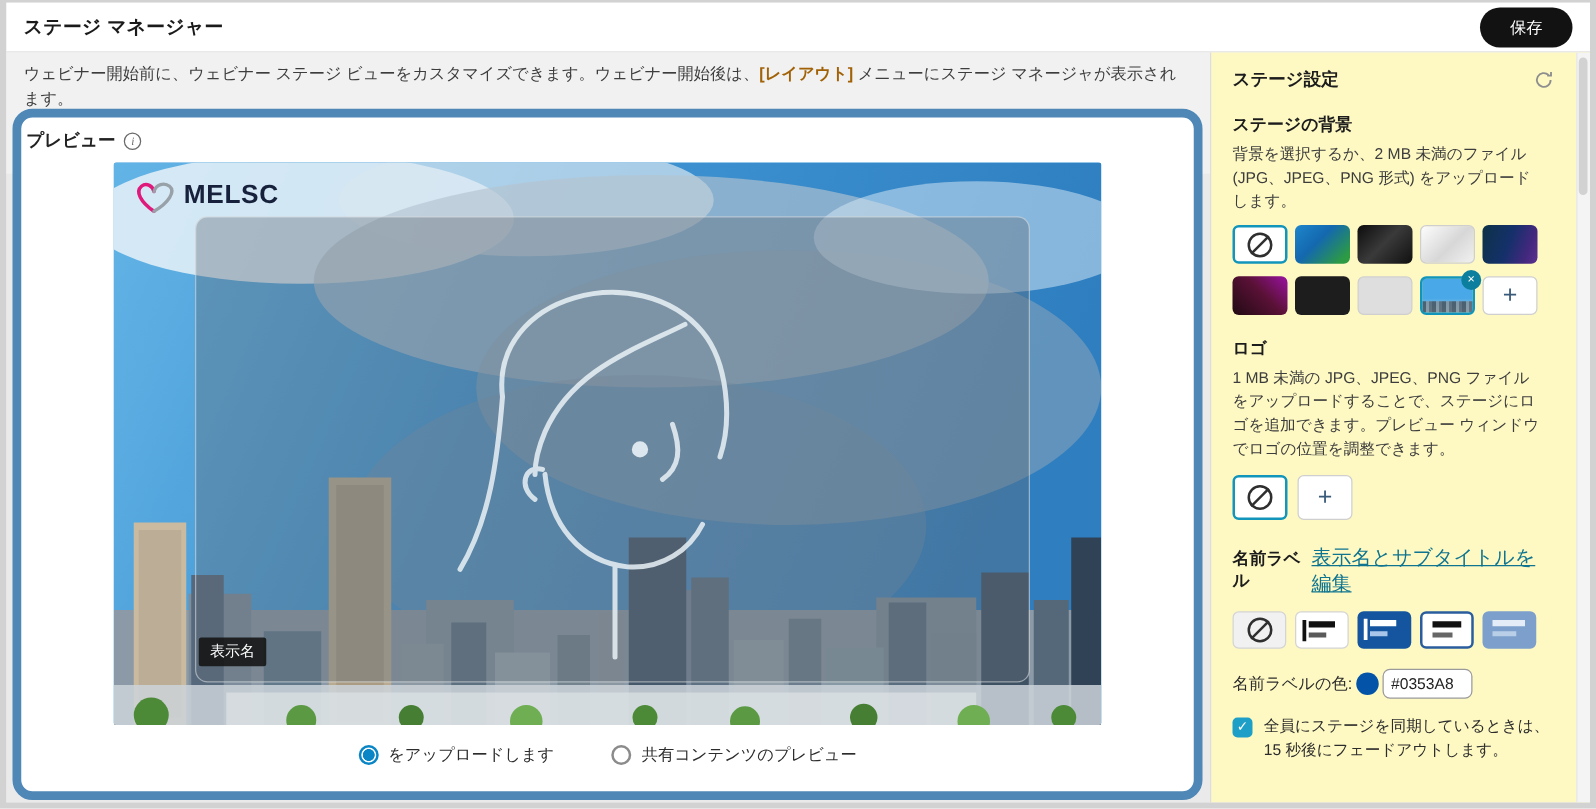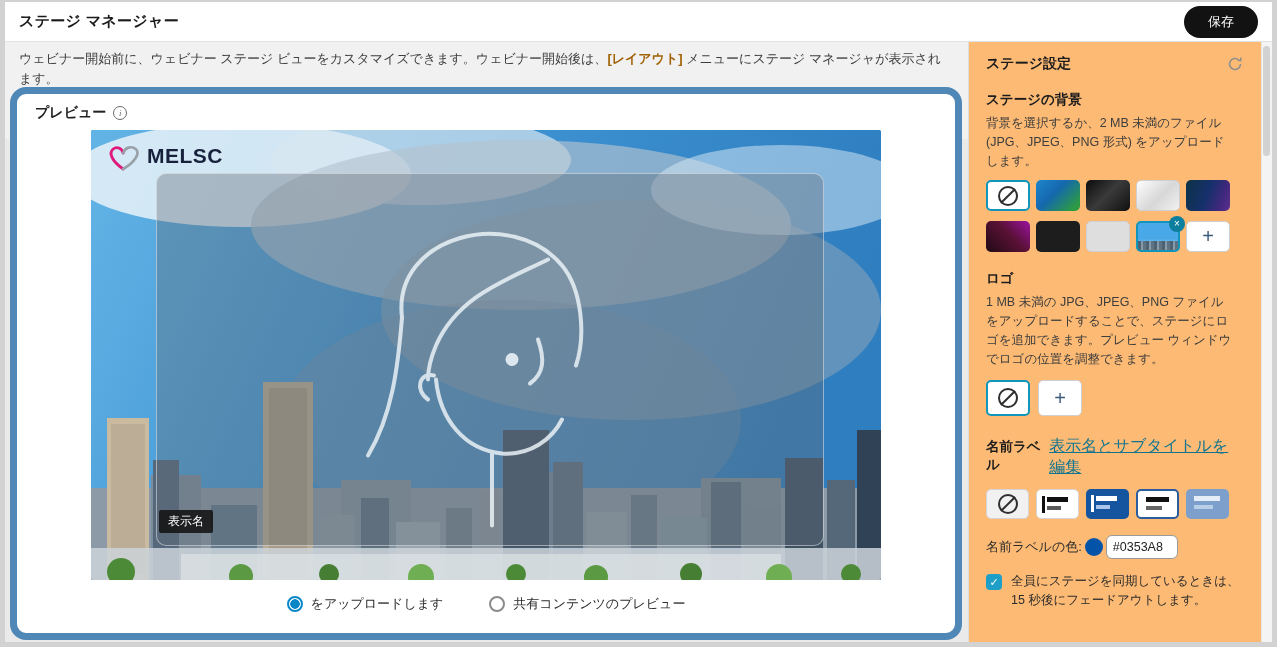--- a/index.html
+++ b/index.html
@@ -12,41 +12,41 @@
   .header-title { font-size:15px; font-weight:bold; color:#1a1a1a; letter-spacing:.3px; }
   .save-btn { margin-left:auto; background:#121212; color:#fff; border:none; border-radius:16px; padding:7px 24px; font-size:13px; cursor:pointer; font-family:inherit; }
 
   
   .content { flex:1; display:flex; min-height:0; }
   .main { width:963px; position:relative; background:#eaeaea; flex:0 0 auto; }
   .banner { background:#f1f1f1; padding:7px 14px 9px; font-size:13px; color:#3d3d3d; line-height:1.55; }
   .banner .b { font-weight:bold; color:#a16207; }
   .banner a { color:#0e7490; text-decoration:underline; cursor:pointer; }
 
-  .preview-panel { position:absolute; left:5px; top:45px; width:952px; bottom:2px; background:#fff; border:7px solid #4f87b7; border-radius:16px; padding:10px 18px; }
+  .preview-panel { position:absolute; left:5px; top:45px; width:952px; bottom:2px; background:#fff; border:7px solid #4f87b7; border-radius:16px; padding:10px 4px; }
   .preview-title-row { display:flex; align-items:center; gap:7px; }
   .preview-title { font-size:14px; font-weight:bold; color:#222; }
   .info-icon { width:14px; height:14px; border:1px solid #6a6a6a; border-radius:50%; color:#6a6a6a; font-size:9px; display:flex; align-items:center; justify-content:center; font-style:italic; font-family:"Liberation Serif",serif; }
 
   .stage { position:relative; width:790px; height:450px; margin:8px auto 0; overflow:hidden; border-radius:2px; background:#4aa0dc; }
   .stage svg.bg { position:absolute; inset:0; width:100%; height:100%; }
   .brand { position:absolute; top:14px; left:16px; display:flex; align-items:flex-start; gap:6px; }
   .brand-text { font-size:21px; font-weight:bold; color:#17213b; letter-spacing:.5px; }
   .video-frame { position:absolute; left:8.2%; top:9.5%; width:84.6%; height:83%; background:rgba(96,108,118,.38); border:1px solid rgba(255,255,255,.45); border-radius:10px; }
   .face-svg { position:absolute; left:50%; top:50%; transform:translate(-50%,-50%); width:300px; height:345px; }
   .display-name-tag { position:absolute; left:8.6%; top:84.5%; background:rgba(18,18,18,.88); color:#fff; font-size:12px; padding:3px 9px; border-radius:2px; cursor:move; }
 
   .radio-row { display:flex; justify-content:center; gap:46px; margin-top:15px; }
   .radio-item { display:flex; align-items:center; gap:8px; font-size:13px; color:#2c2c2c; cursor:pointer; }
   .radio-dot { width:16px; height:16px; border-radius:50%; flex:0 0 auto; }
   .radio-dot.on { border:2px solid #0a86c6; background:radial-gradient(circle, #0a86c6 0 4.5px, #fff 5px); }
   .radio-dot.off { border:2px solid #8b8b8b; background:#fff; }
 
   
-  .sidebar { flex:1; background:#fdba74; border-left:1px solid #ddd; position:relative; padding:13px 28px 10px 17px; overflow:hidden; }
+  .sidebar { flex:1; background:#fef9c3; border-left:1px solid #ddd; position:relative; padding:13px 28px 10px 17px; overflow:hidden; }
   .scroll-track { position:absolute; right:0; top:0; bottom:0; width:11px; background:#f4f4f4; border-left:1px solid #e6e6e6; cursor:pointer; }
   .scroll-thumb { position:absolute; right:2px; top:4px; width:7px; height:110px; background:#d2d2d2; border-radius:4px; }
   .sb-title-row { display:flex; align-items:center; }
   .sb-title { font-size:14px; font-weight:bold; color:#1c1c1c; }
   .refresh-btn { margin-left:auto; width:18px; height:18px; cursor:pointer; }
   .section-h { font-size:13.5px; font-weight:bold; color:#1c1c1c; margin-top:18px; }
   .section-p { font-size:12.5px; color:#3d3d3d; line-height:1.5; margin-top:5px; width:248px; }
 
   .thumb-row { display:flex; gap:6px; margin-top:10px; }
   .thumb { width:44px; height:31px; border-radius:5px; border:1px solid #cfcfcf; cursor:pointer; position:relative; background:#fff; display:flex; align-items:center; justify-content:center; }

